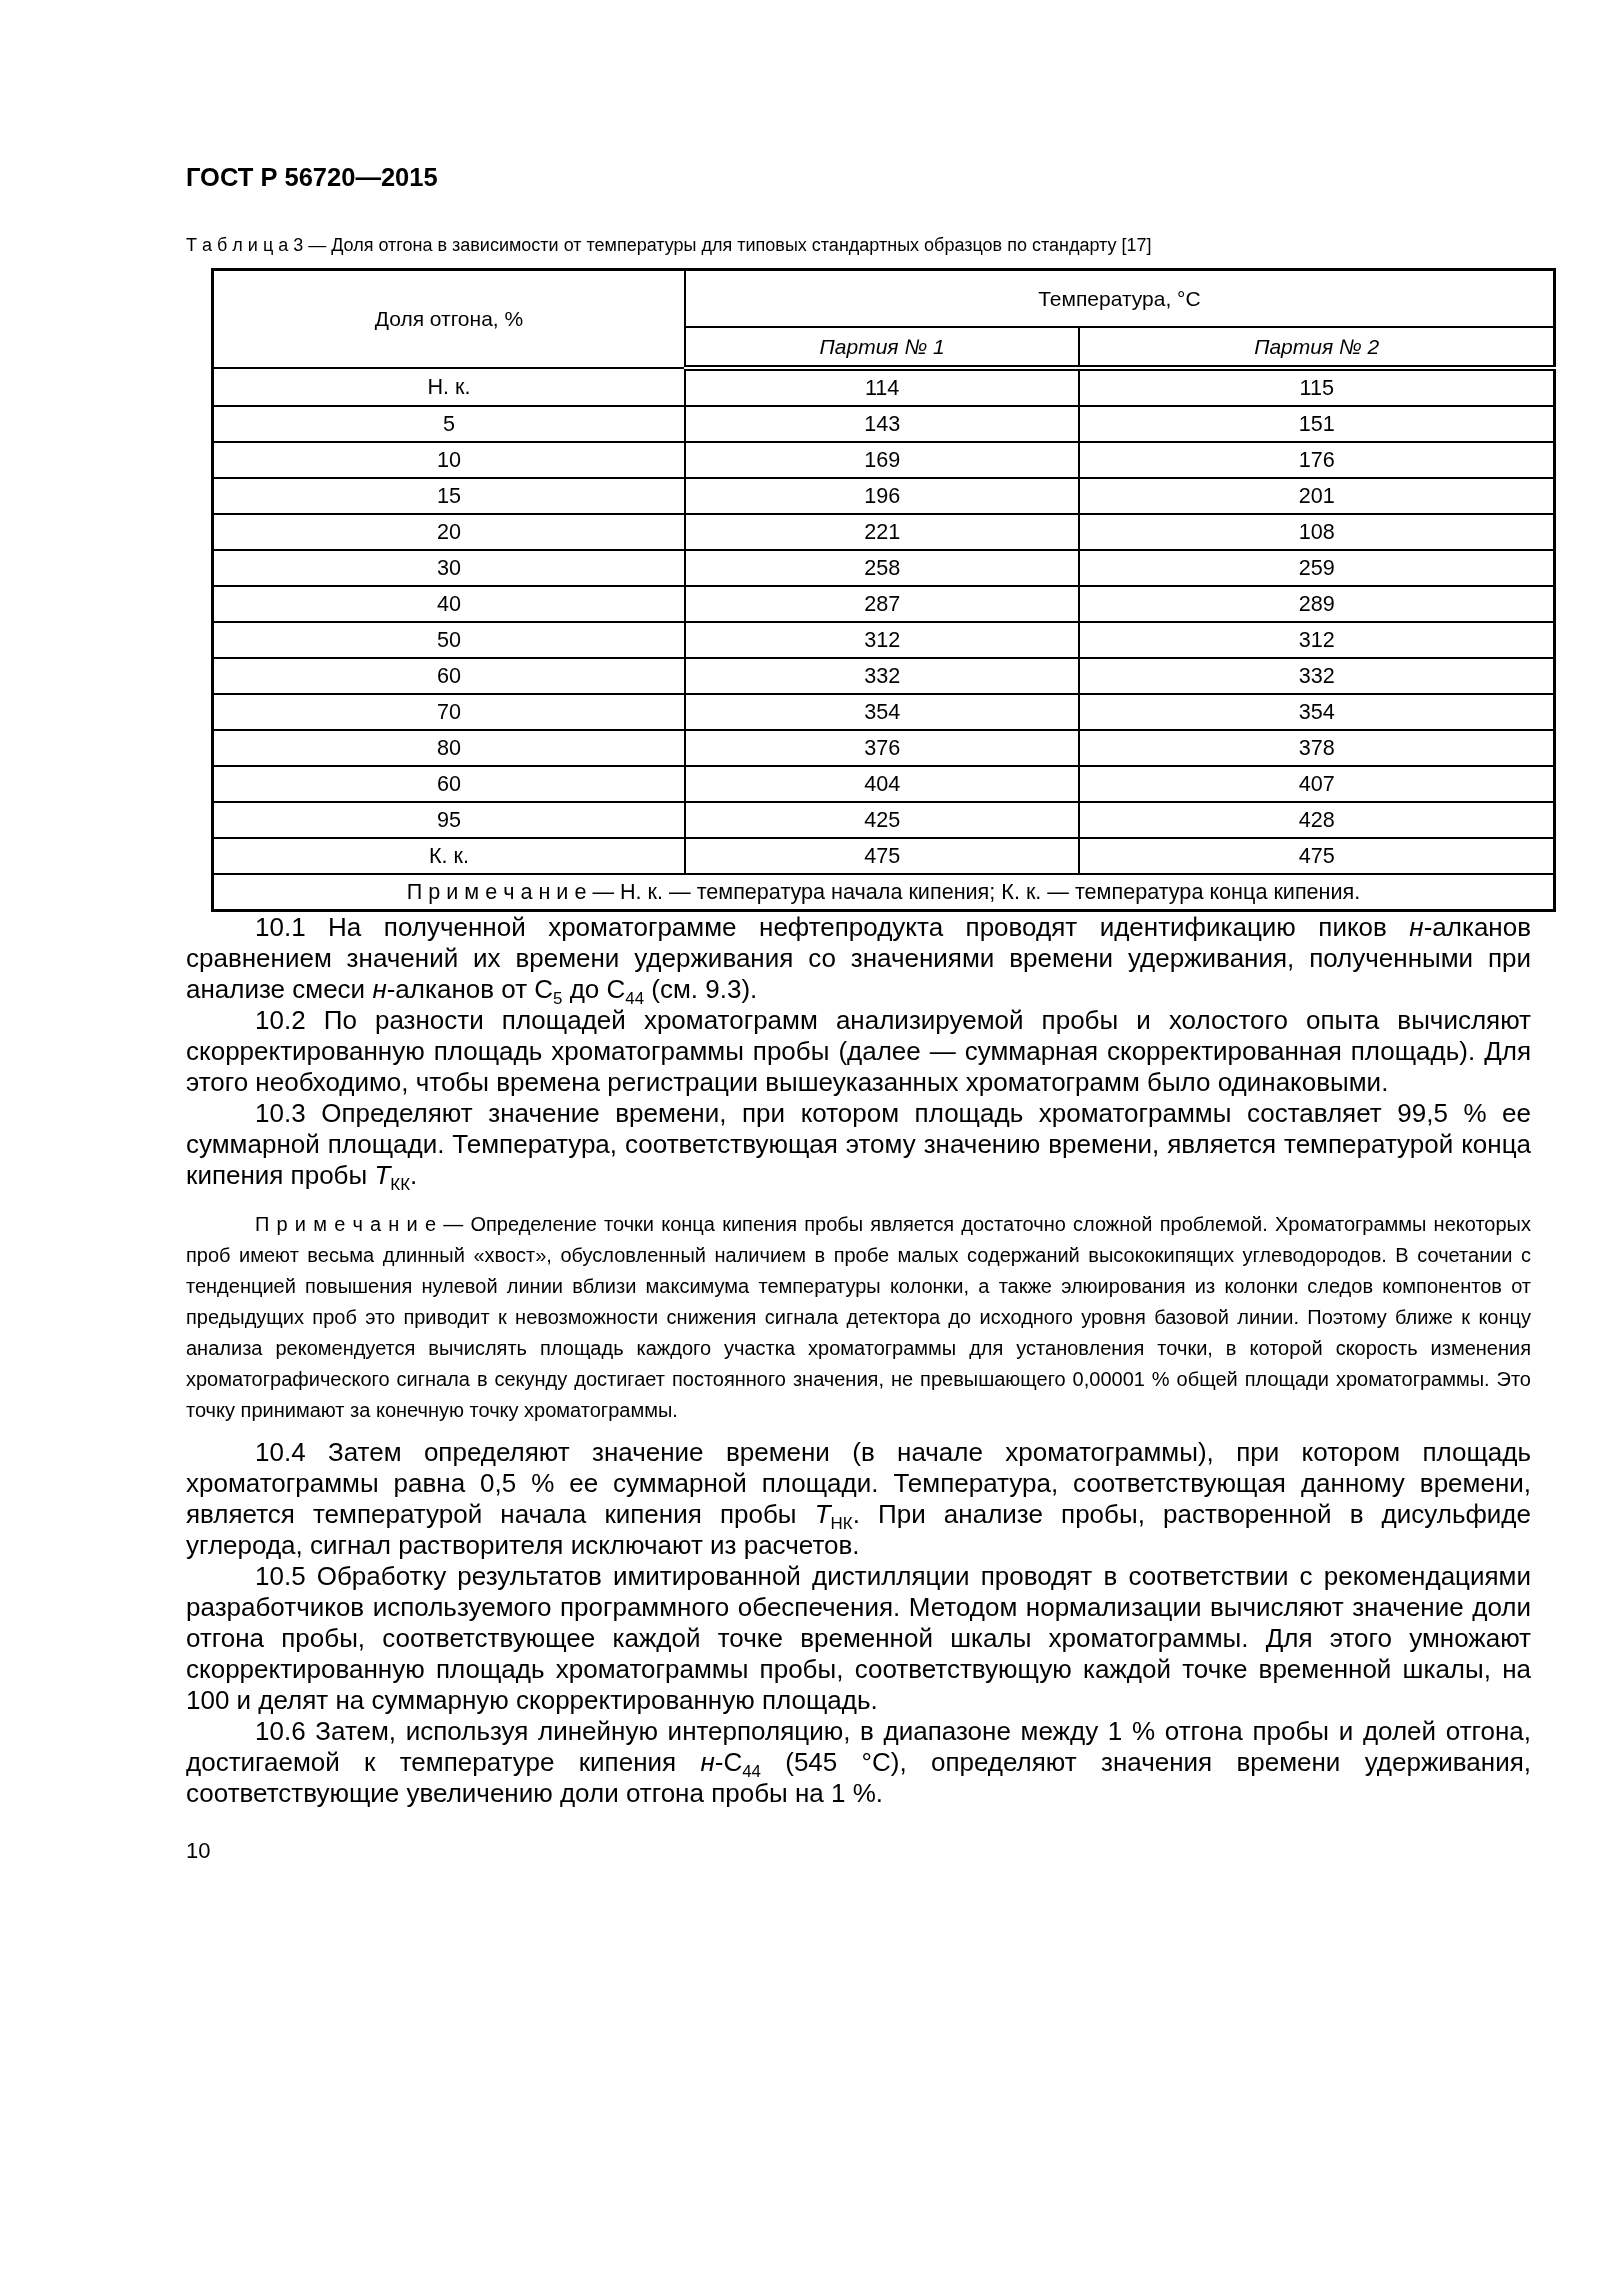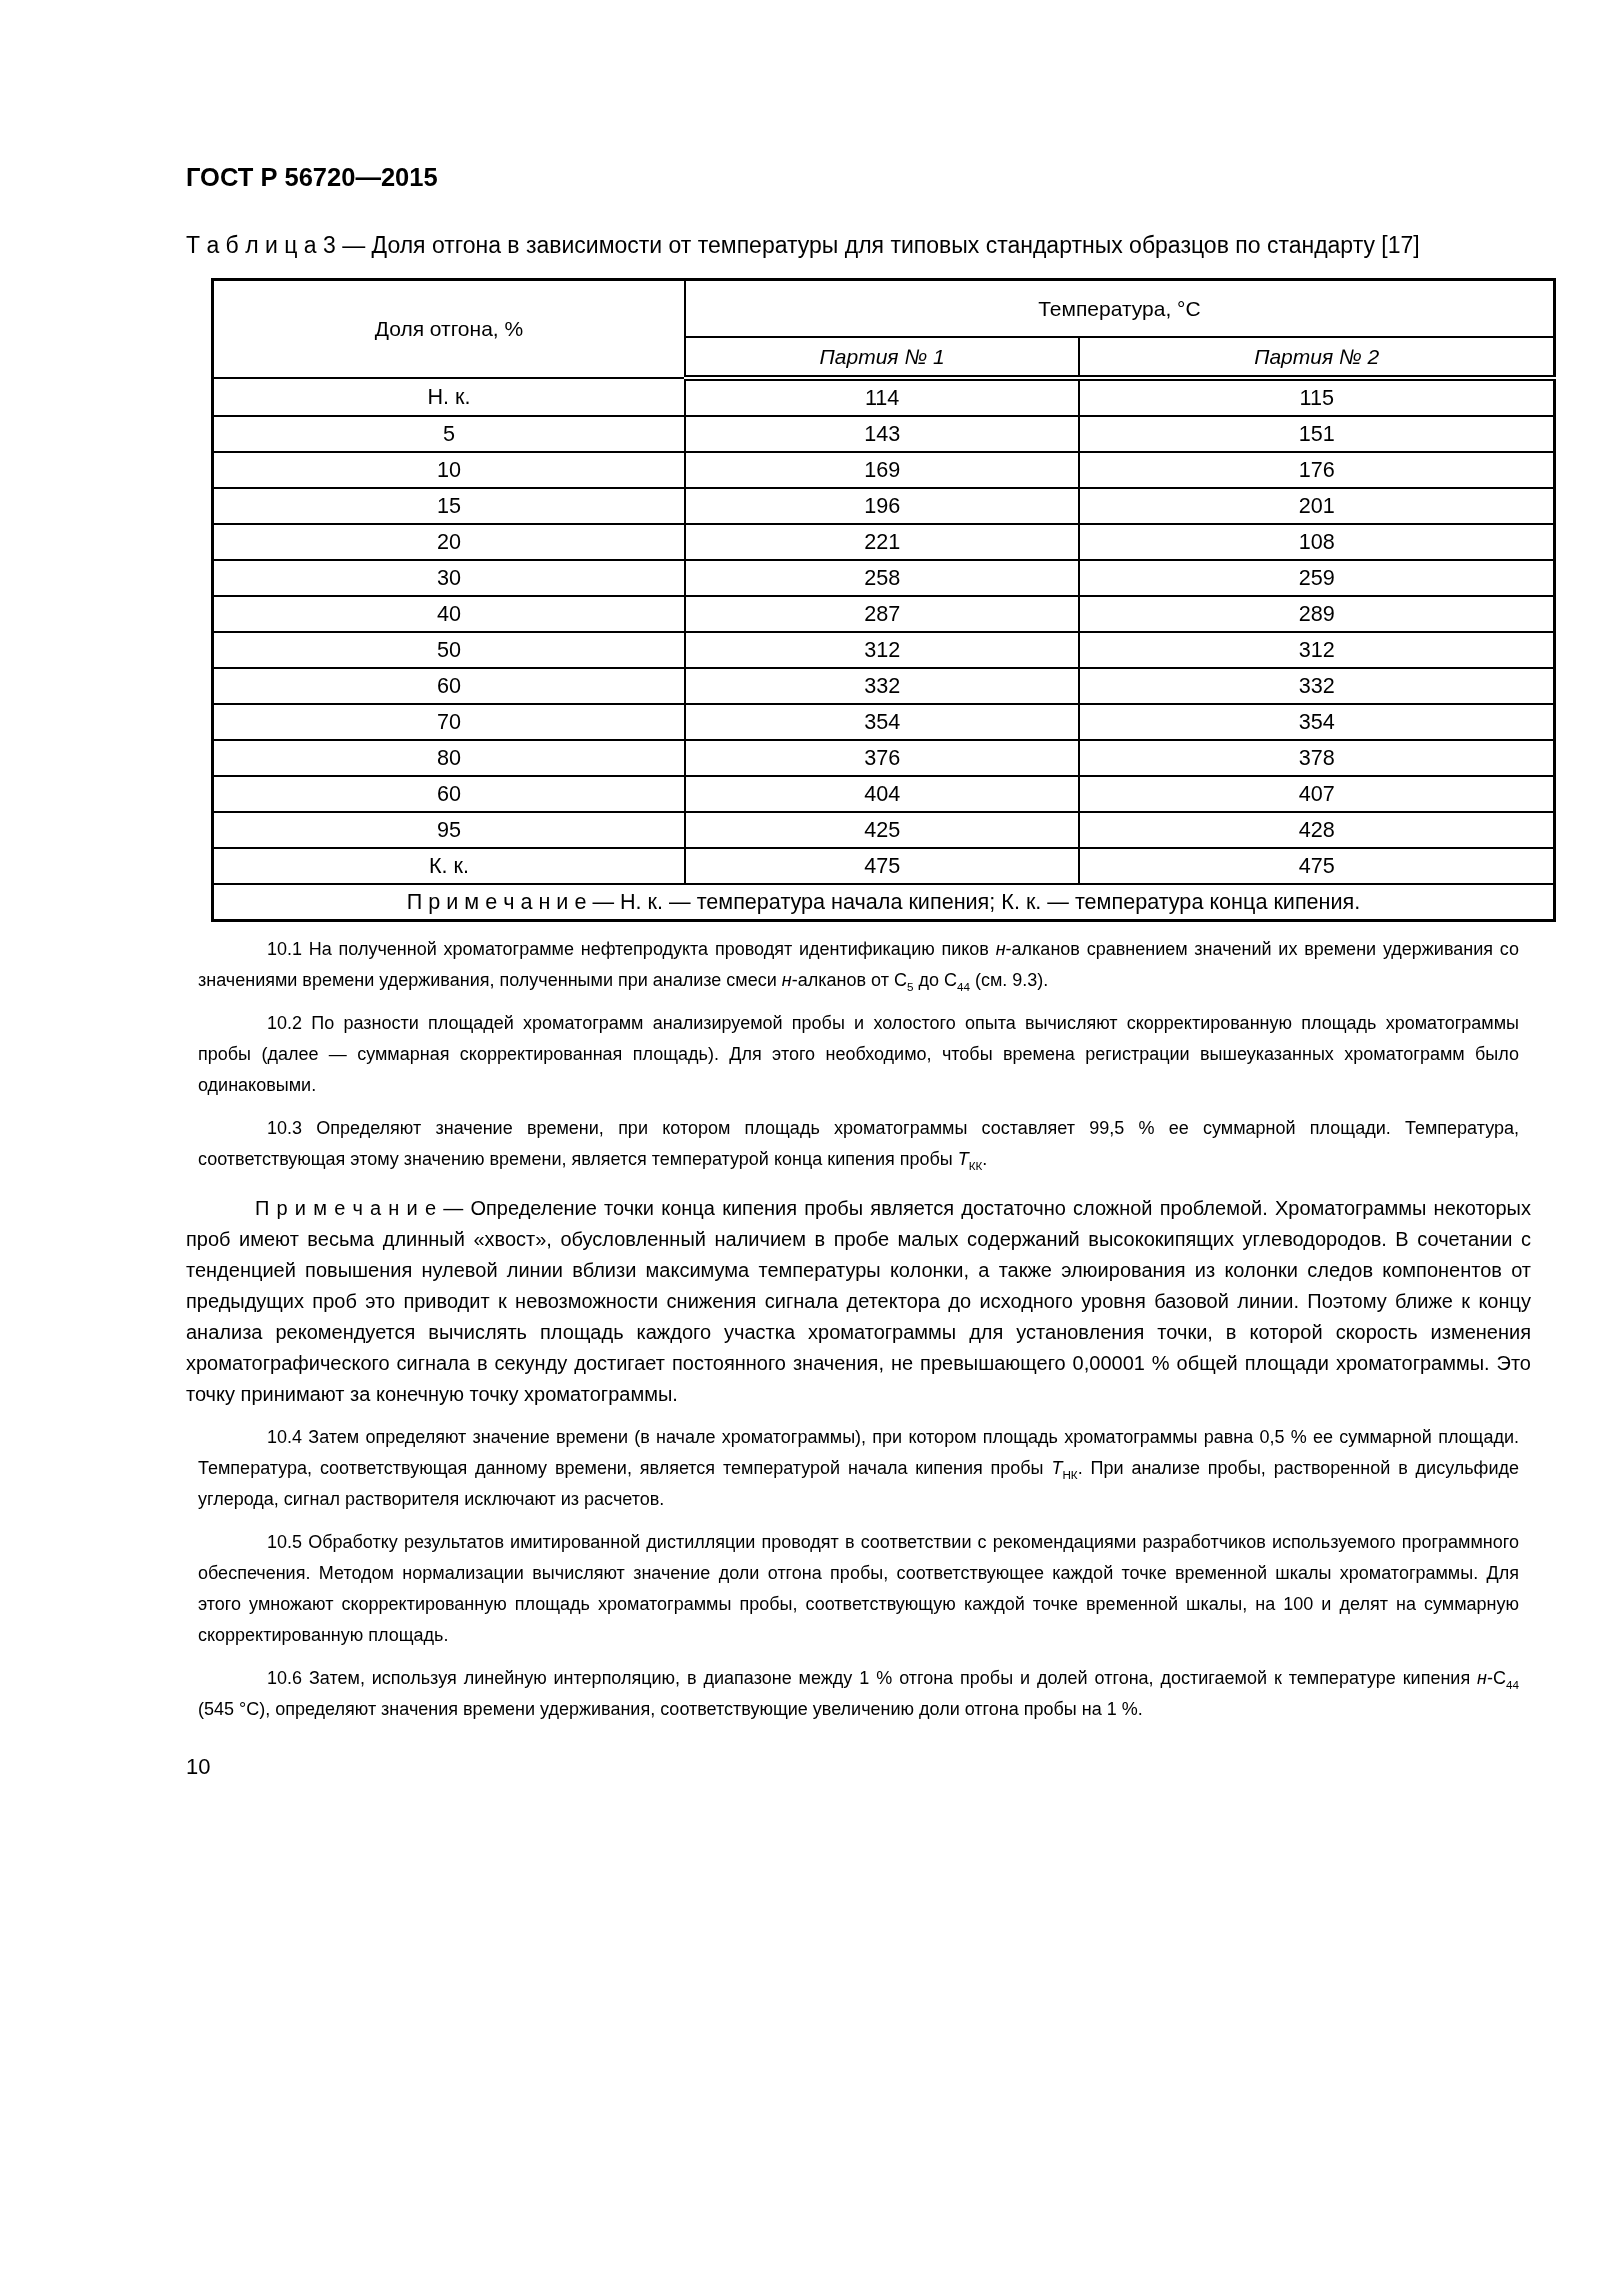--- a/index.html
+++ b/index.html
@@ -19,22 +19,22 @@
     width: 1623px;
     height: 1757px;
     padding: 162px 92px 12px 186px;
   }
   .doc-header {
     font-size: 25.5px;
     font-weight: bold;
     line-height: 31px;
   }
   .caption {
-    margin: 37px 0 17px 0;
-    font-size: 23px;
+    margin: 37px 0 7px 0;
+    font-size: 18px;
     line-height: 31px;
     text-align: justify;
   }
   table.gost {
     width: 100%;
     border-collapse: collapse;
     table-layout: fixed;
     border: 3.3px solid #000;
     margin-left: 25px;
   }
@@ -60,22 +60,22 @@
     text-align: center;
   }
   .section-heading {
     margin: 30px 0 33px 0;
     font-size: 27.5px;
     font-weight: bold;
     line-height: 33px;
     text-indent: 69px;
   }
   .para {
-    margin: 12px;
-    font-size: 18px;
+    margin: 0;
+    font-size: 26px;
     line-height: 31px;
     text-align: justify;
     text-indent: 69px;
   }
   .para.note {
     font-size: 20px;
     margin: 18.3px 0 10.5px 0;
   }
   .seg-i { font-style: italic; }
   .seg-sub {

